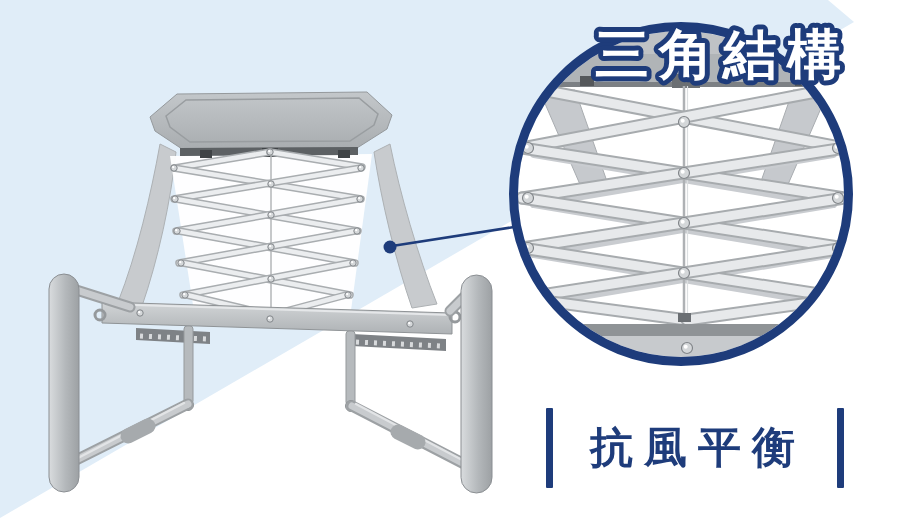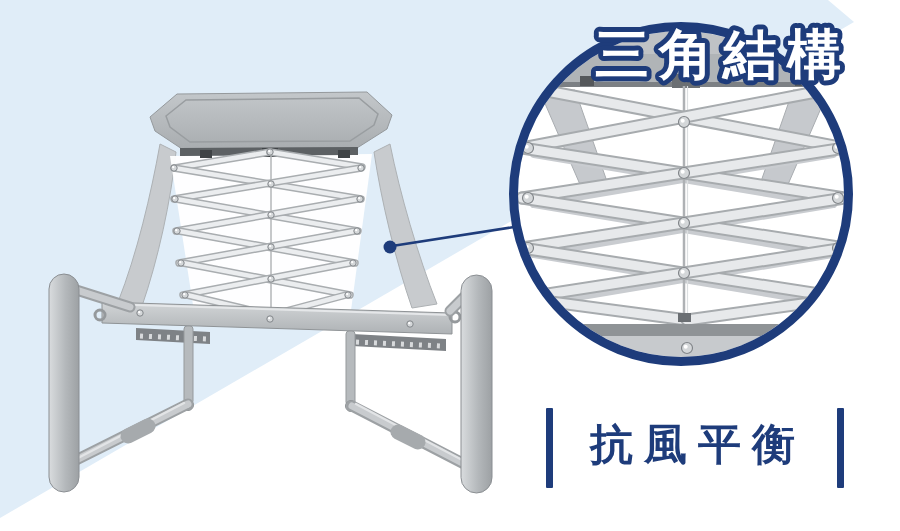--- a/index.html
+++ b/index.html
@@ -16,21 +16,21 @@
   .arm-o{stroke:#a7abae;stroke-width:13;stroke-linecap:round;fill:none;}
   .arm-i{stroke:#e7e9eb;stroke-width:9;stroke-linecap:round;fill:none;}
   .arm-b{stroke:#c9ccd0;stroke-width:8;stroke-linecap:round;fill:none;}
   .marm-o{stroke:#a9adb0;stroke-width:7.5;stroke-linecap:round;fill:none;}
   .marm-i{stroke:#ebedef;stroke-width:4.5;stroke-linecap:round;fill:none;}
   .pole-o{stroke:#9da1a4;stroke-width:11;stroke-linecap:round;fill:none;}
   .pole-i{stroke:#c8cbce;stroke-width:7;stroke-linecap:round;fill:none;}
   .pole-hl{stroke:#e2e4e6;stroke-width:2.5;stroke-linecap:round;fill:none;}
   
   .caption{position:absolute;left:546px;top:404px;width:298px;height:88px;
-    display:flex;align-items:stretch;justify-content:space-between;font-family:Liberation Mono, monospace;}
+    display:flex;align-items:stretch;justify-content:space-between;}
   .caption-bar{width:7px;background:var(--navy,#1e3c7b);border-radius:1px;margin:4px 0;}
   .caption-text{flex:1;display:flex;flex-direction:column;align-items:center;justify-content:center;}
   .caption-heading{color:var(--navy,#1e3c7b);font-weight:bold;font-size:43px;
     letter-spacing:11px;line-height:1.05;white-space:nowrap;text-indent:6px;}
   .caption-subheading{color:var(--navy,#1e3c7b);font-weight:600;font-size:25px;
     letter-spacing:2px;margin-top:3px;white-space:nowrap;}
 </style>
 </head>
 <body>
 

